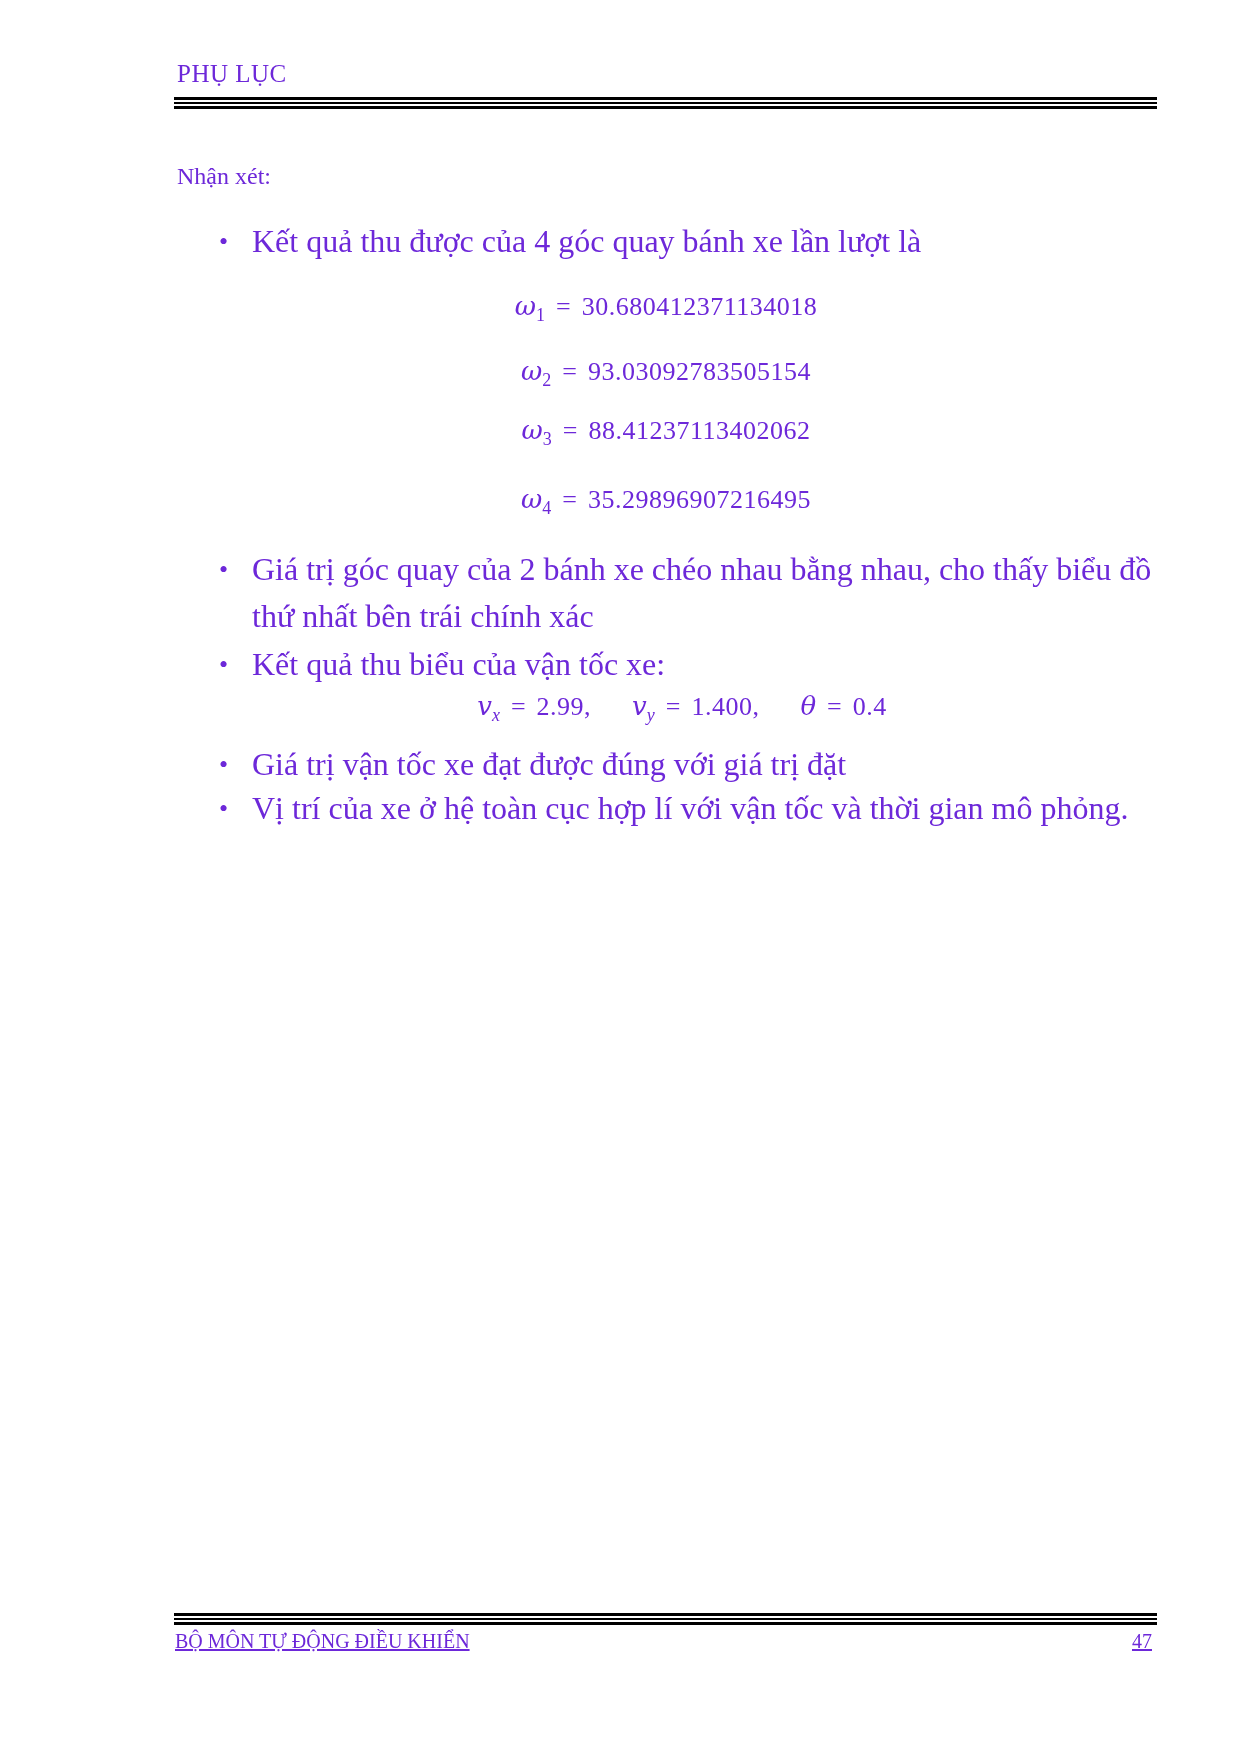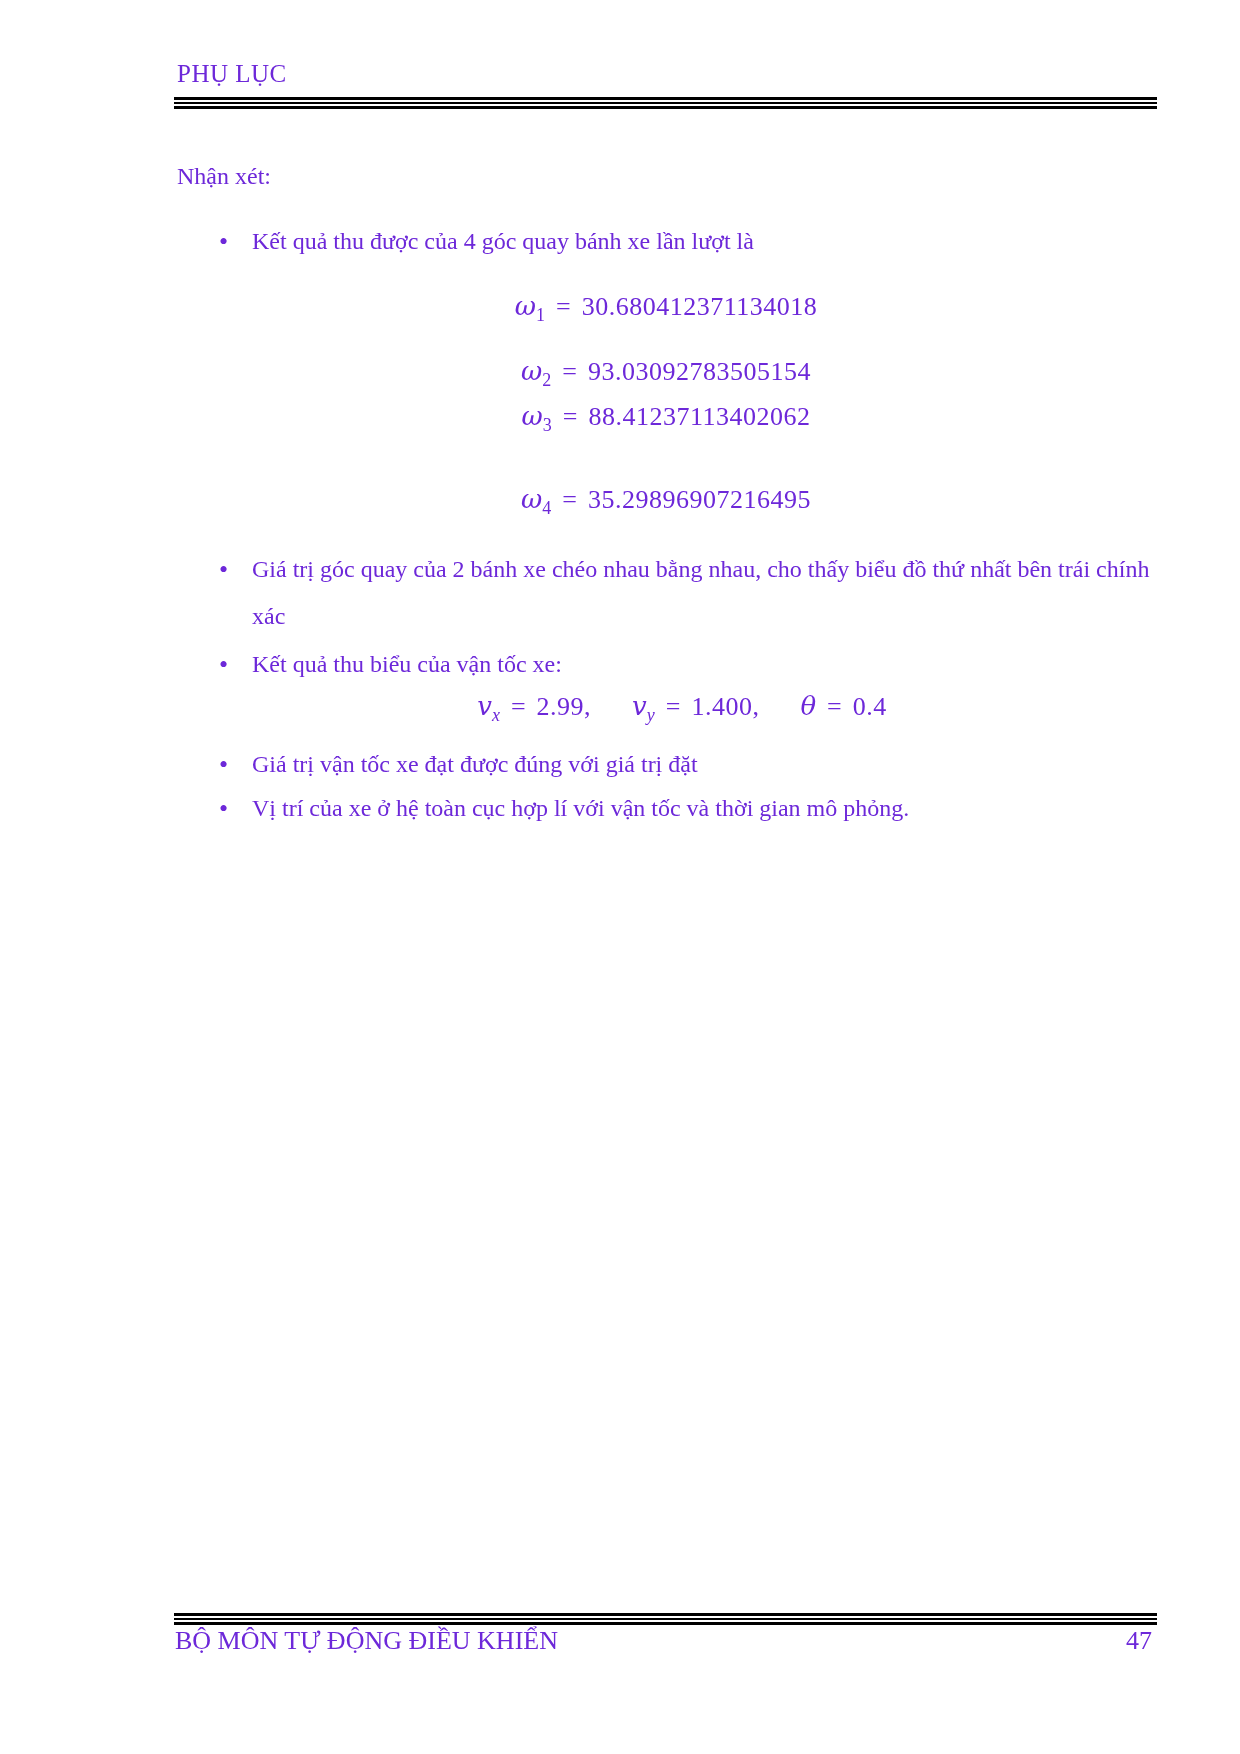--- a/index.html
+++ b/index.html
@@ -46,21 +46,21 @@
     line-height: 30px;
     white-space: nowrap;
   }
 
   .bullet {
     position: absolute;
     left: 175px;
     width: 915px;
     padding-left: 77px;
     box-sizing: content-box;
-    font-size: 24px;
+    font-size: 32px;
     line-height: 47px;
   }
   .bullet::before {
     content: "\2022";
     position: absolute;
     left: 44px;
     top: 0;
     font-size: 26px;
     line-height: 47px;
   }
@@ -88,25 +88,26 @@
   .equation .eqs { margin: 0 11px; }
   .equation .val { letter-spacing: 0.5px; }
   .eq-part { margin-right: 9px; margin-left: 32px; }
   .eq-part:last-child { margin-right: 0; }
 
   .footer-bar {
     position: absolute;
     left: 175px;
     right: 88px;
     top: 1626px;
-    font-size: 26px;
+    font-size: 20px;
     line-height: 30px;
     display: flex;
     justify-content: space-between;
     align-items: baseline;
+    text-decoration: underline;
   }
 </style>
 </head>
 <body>
 
 <div class="page">
 
   <div class="header-title">PHỤ LỤC</div>
   <div class="triple-rule" style="top:97px">
     <div class="l1"></div>
@@ -119,21 +120,21 @@
   <div class="bullet" style="top:218px">
     <span>Kết quả thu được của 4 góc quay bánh xe lần lượt là</span>
   </div>
 
   <div class="equation" style="top:289px">
     <span class="sym">ω</span><sub>1</sub><span class="eqs">=</span><span class="val">30.680412371134018</span>
   </div>
   <div class="equation" style="top:354px">
     <span class="sym">ω</span><sub>2</sub><span class="eqs">=</span><span class="val">93.03092783505154</span>
   </div>
-  <div class="equation" style="top:399px">
+  <div class="equation" style="top:413px">
     <span class="sym">ω</span><sub>3</sub><span class="eqs">=</span><span class="val">88.41237113402062</span>
   </div>
   <div class="equation" style="top:482px">
     <span class="sym">ω</span><sub>4</sub><span class="eqs">=</span><span class="val">35.29896907216495</span>
   </div>
 
   <div class="bullet" style="top:546px">
     <span>Giá trị góc quay của 2 bánh xe chéo nhau bằng nhau, cho thấy biểu đồ thứ nhất bên trái chính xác</span>
   </div>
 

